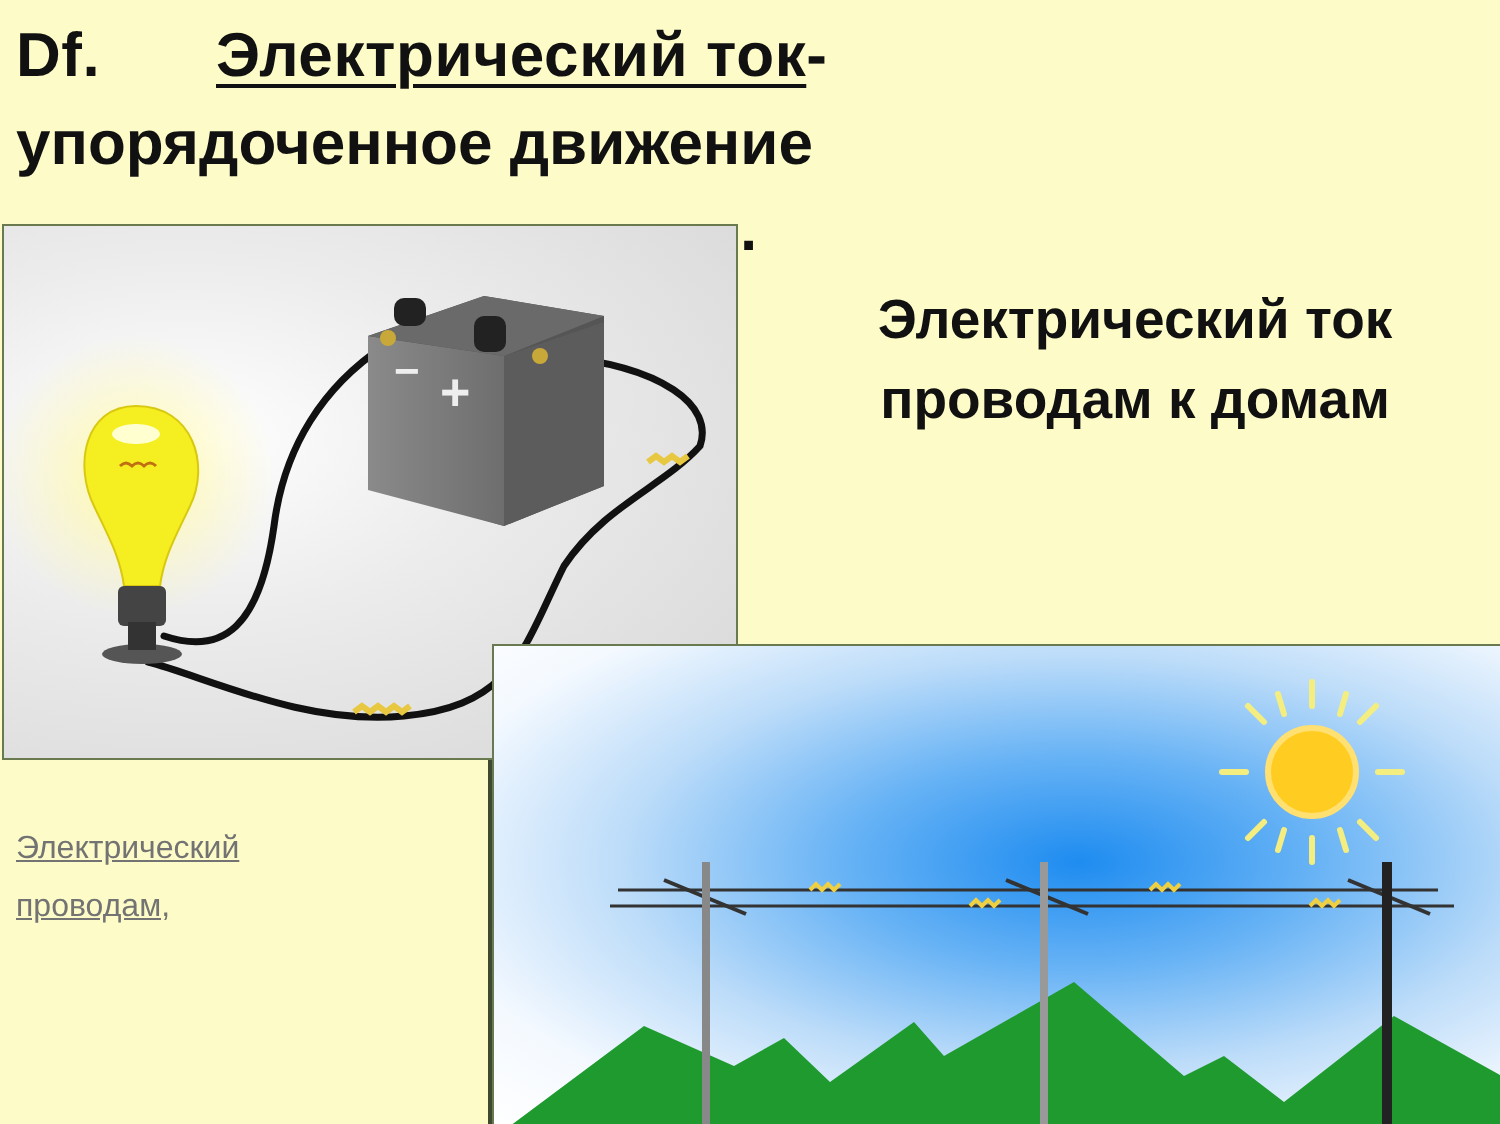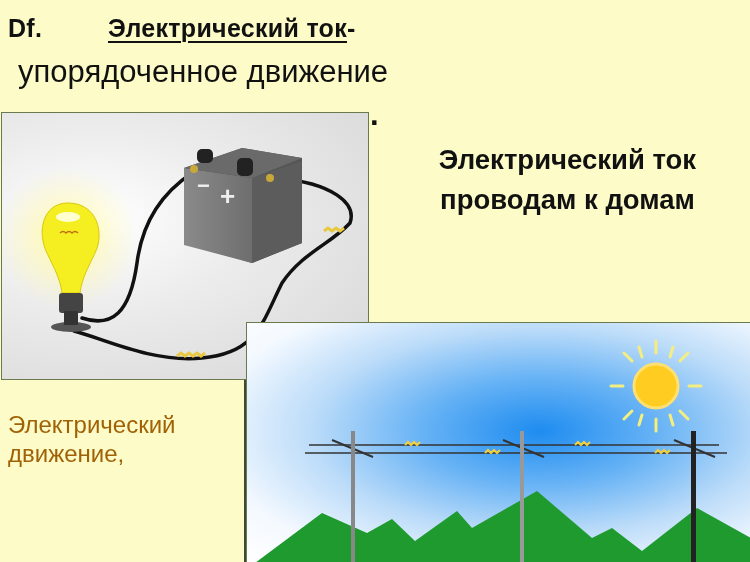--- a/index.html
+++ b/index.html
@@ -5,26 +5,26 @@
   html, body { margin: 0; padding: 0; }
   body {
     width: 750px; height: 562px; overflow: hidden;
     background: #fdfcc8;
     font-family: "Liberation Sans", "DejaVu Sans", sans-serif;
     position: relative;
     color: #111;
   }
   .title {
     position: absolute; left: 8px; top: 6px;
-    font-size: 25px; font-weight: bold; line-height: 44px;
+    font-size: 31px; font-weight: bold; line-height: 44px;
     letter-spacing: 0.3px;
   }
   .title .df { display: inline-block; width: 100px; }
   .title .term { text-decoration: underline; text-decoration-thickness: 2px; text-underline-offset: 4px; }
-  .title-line2 { position: absolute; left: 8px; top: 50px; font-size: 31px; font-weight: normal; line-height: 44px; margin-left: 10px; }
+  .title-line2 { position: absolute; left: 8px; top: 50px; font-size: 31px; font-weight: bold; line-height: 44px; }
   .title-dot { position: absolute; left: 370px; top: 100px; font-size: 31px; font-weight: bold; line-height: 30px; }
 
   .circuit-panel {
     position: absolute; left: 1px; top: 112px; width: 368px; height: 268px;
     background: radial-gradient(ellipse at 25% 40%, #ffffff 0%, #ececec 40%, #d6d6d6 100%);
     border: 1px solid #6a7a50;
     box-sizing: border-box;
     overflow: hidden;
   }
   .circuit-panel svg { position: absolute; left: 0; top: 0; }
@@ -38,21 +38,21 @@
     position: absolute; left: 246px; top: 322px; width: 504px; height: 240px;
     background: radial-gradient(ellipse at 58% 45%, #1e8cf0 0%, #66b2f5 28%, #bcdcf9 55%, #f4f9ff 80%, #ffffff 100%);
     border-left: 1px solid #6a7a50;
     border-top: 1px solid #6a7a50;
     overflow: hidden;
   }
   .landscape-panel svg { position: absolute; left: 0; top: 0; }
 
   .left-text {
     position: absolute; left: 8px; top: 410px; width: 236px;
-    font-size: 24px; line-height: 29px; font-weight: normal; color: #a16207;
+    font-size: 16px; line-height: 29px; font-weight: normal; color: #737373; text-decoration: underline;
   }
   .divider-left { position: absolute; left: 244px; top: 380px; width: 2px; height: 182px; background: #3e4a30; }
 </style>
 </head>
 <body>
 
 <div class="title">
   <span class="df">Df.</span><span class="term">Электрический ток</span><span>-</span>
 </div>
 <div class="title-line2">упорядоченное движение</div>
@@ -158,14 +158,14 @@
       <path d="M 328 122 l3 -3 l3 3 l3 -3 l3 3 l3 -3"></path>
       <path d="M 408 130 l3 -3 l3 3 l3 -3 l3 3 l3 -3"></path>
     </g>
   </svg>
 </div>
 
 <div class="divider-left"></div>
 
 <div class="left-text">
   <div>Электрический</div>
-  <div>движение,</div>
+  <div>проводам,</div>
 </div>
 
 </body></html>

